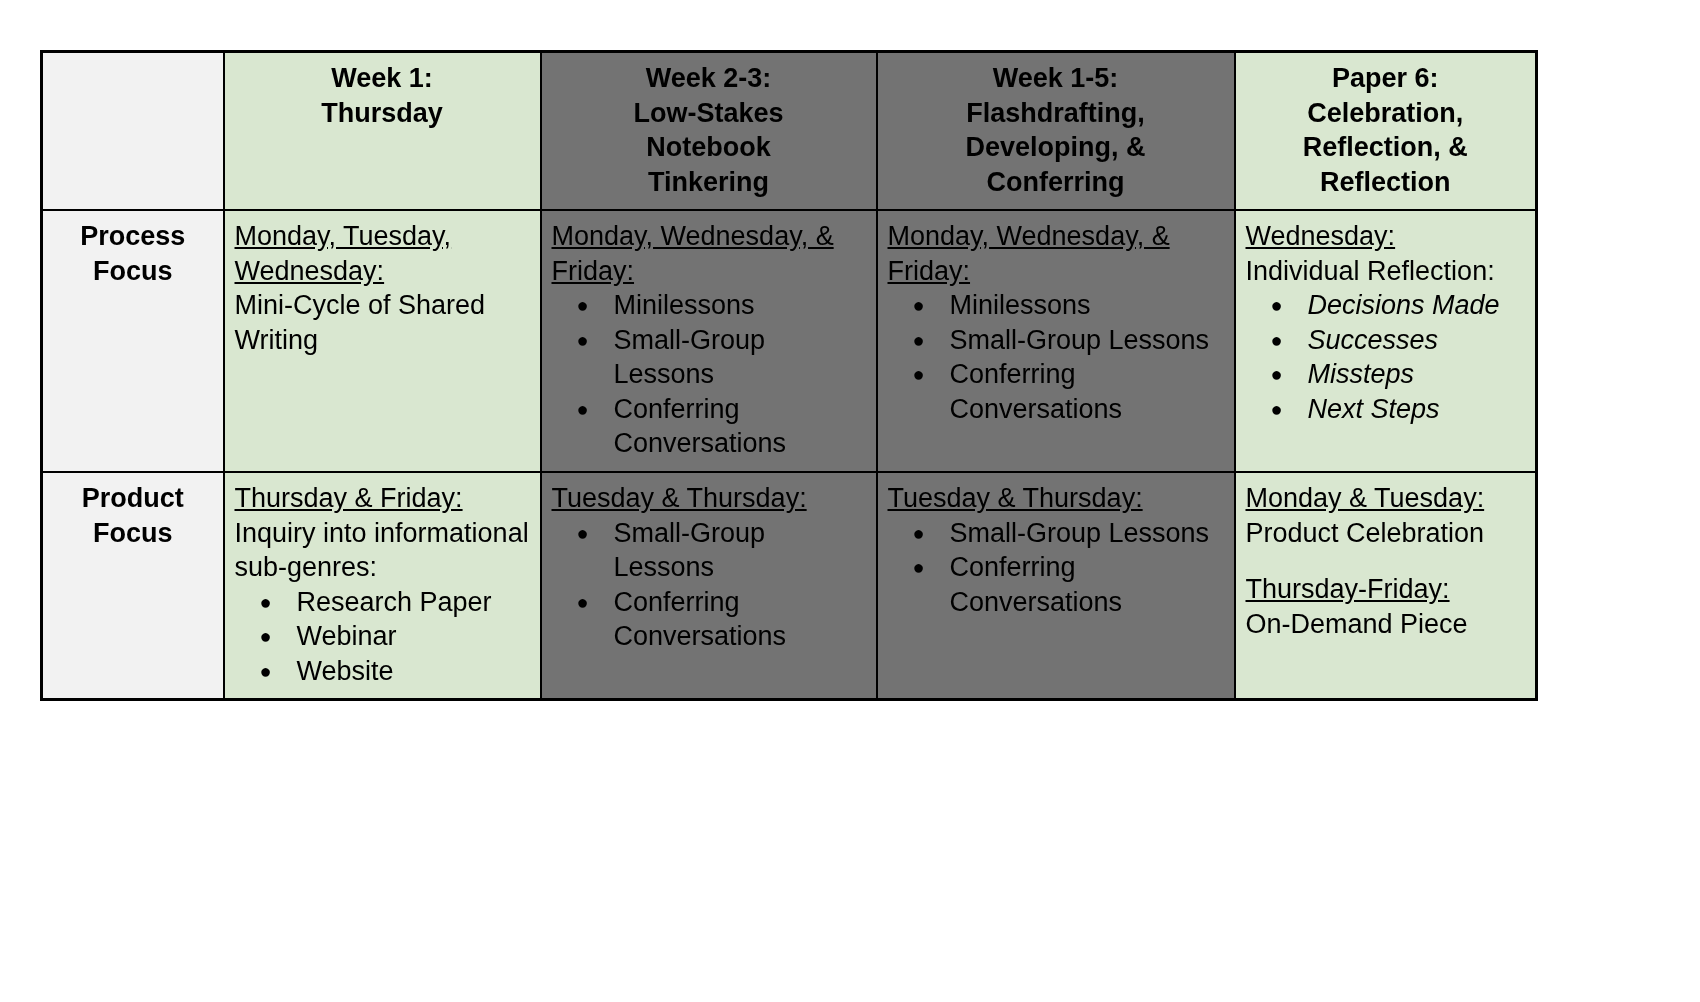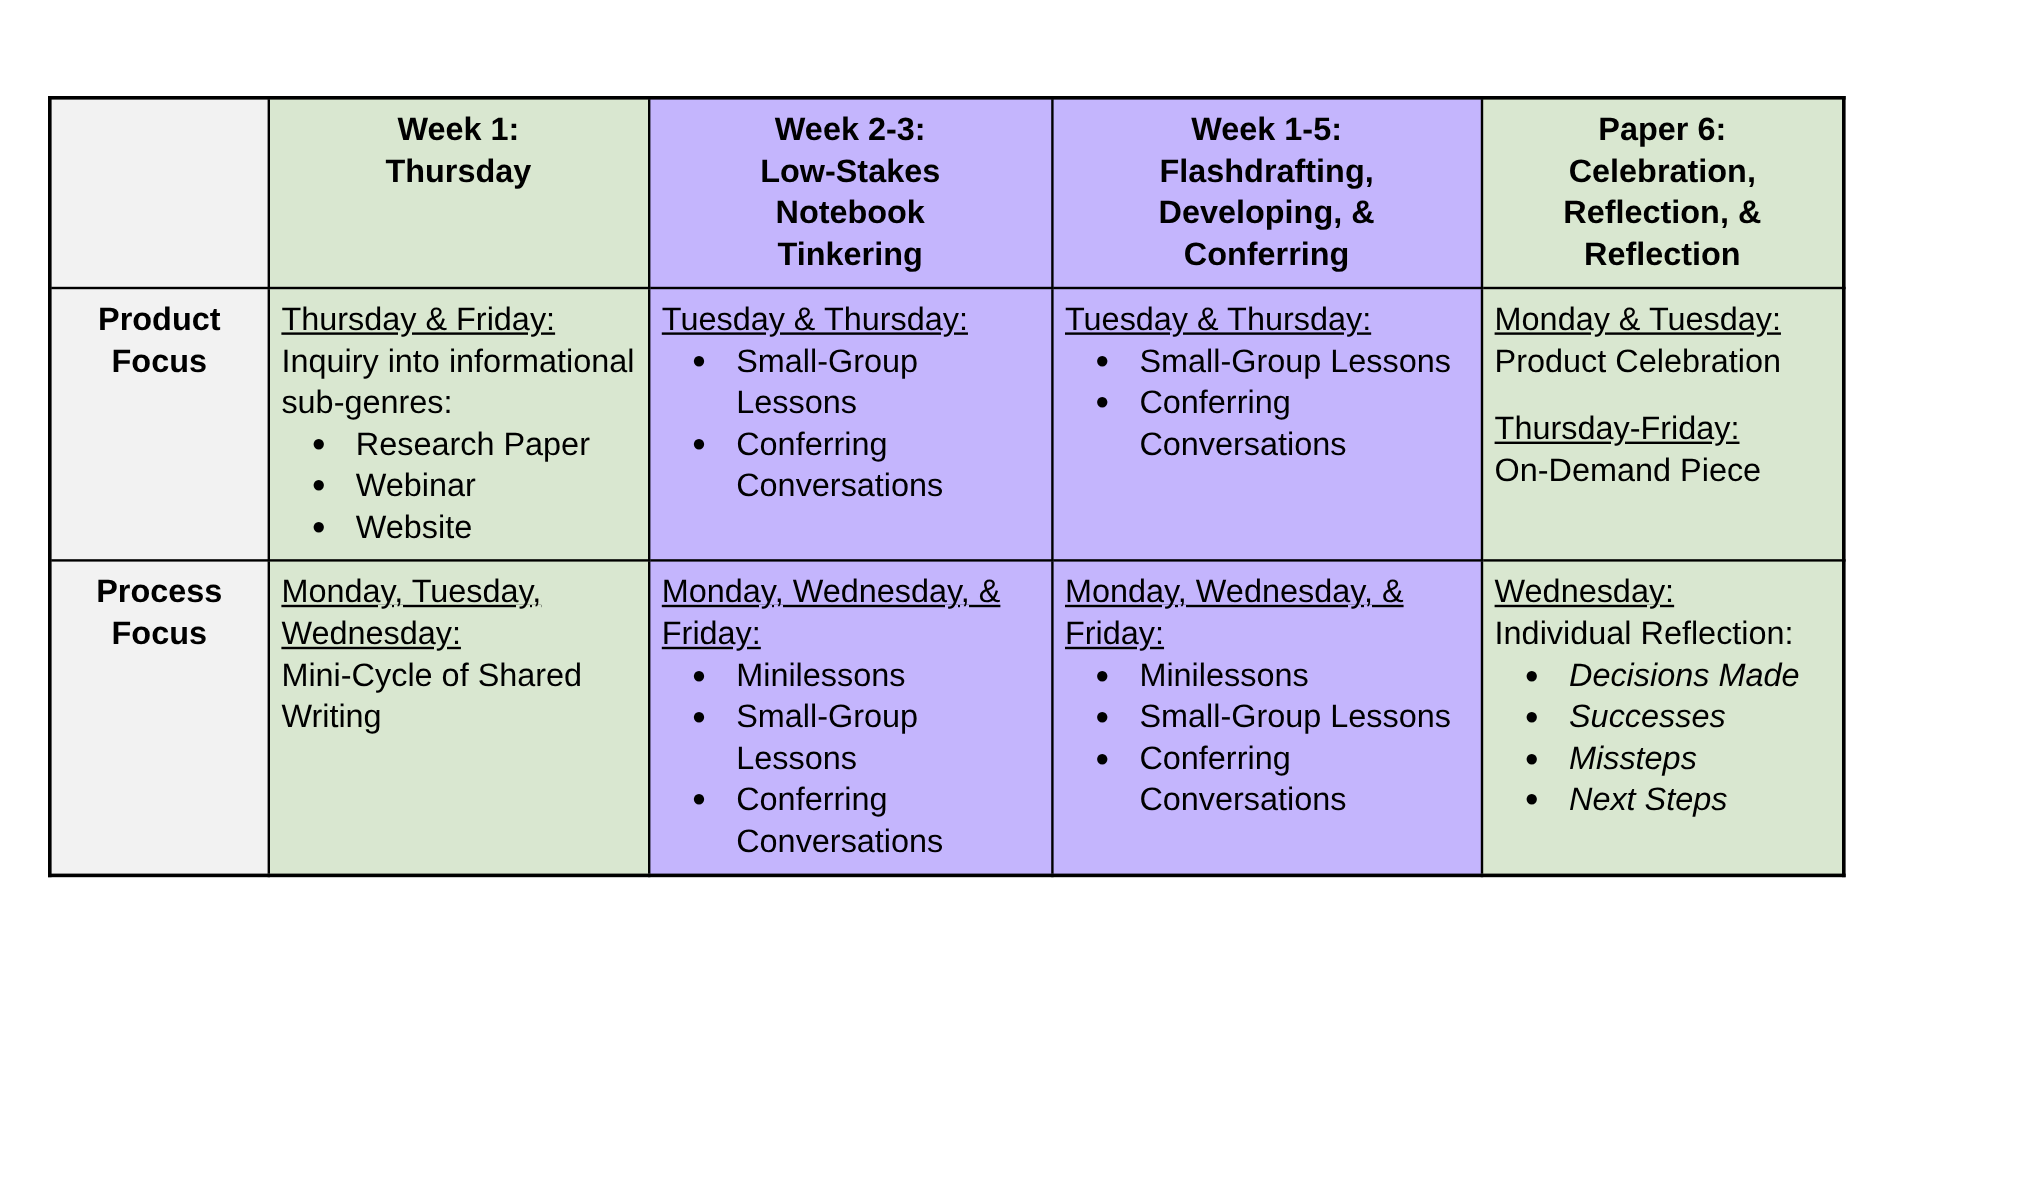--- a/index.html
+++ b/index.html
@@ -11,21 +11,20 @@
     overflow: hidden;
   }
   body {
     font-family: "Liberation Sans", sans-serif;
   }
   #page {
     position: relative;
     width: 1700px;
     height: 714px;
     background: #ffffff;
-    margin-top: 30px;
   }
   table.schedule {
     position: absolute;
     left: 40px;
     top: 50px;
     width: 1495px;
     border-collapse: collapse;
     table-layout: fixed;
     border: 3px solid #000000;
   }
@@ -40,21 +39,21 @@
   
   col.c0 { width: 182px; }
   col.c1 { width: 317px; }
   col.c2 { width: 336px; }
   col.c3 { width: 358px; }
   col.c4 { width: 302px; }
 
   
   .fill-grey  { background: #f2f2f2; }
   .fill-green { background: #d9e7d0; }
-  .fill-purple{ background: #c4b5fd; }
+  .fill-purple{ background: #737373; }
 
   
   .hdr {
     text-align: center;
     font-weight: bold;
     font-size: 30px;
     line-height: 1.33;
     vertical-align: top;
     padding-top: 18px;
   }
@@ -140,20 +139,61 @@
         <td class="fill-green hdr">
           <span class="plain">Paper 6:</span>
           <span class="plain">Celebration,</span>
           <span class="plain">Reflection, &amp;</span>
           <span class="plain">Reflection</span>
         </td>
       </tr>
 
       <tr>
         <td class="fill-grey rowlabel">
+          <span class="plain">Process</span>
+          <span class="plain">Focus</span>
+        </td>
+
+        <td class="fill-green">
+          <span class="daylabel">Monday, Tuesday, Wednesday:</span>
+          <span class="plain">Mini-Cycle of Shared Writing</span>
+        </td>
+
+        <td class="fill-purple">
+          <span class="daylabel">Monday, Wednesday, &amp; Friday:</span>
+          <ul class="bul">
+            <li>Minilessons</li>
+            <li>Small-Group Lessons</li>
+            <li>Conferring Conversations</li>
+          </ul>
+        </td>
+
+        <td class="fill-purple">
+          <span class="daylabel">Monday, Wednesday, &amp; Friday:</span>
+          <ul class="bul">
+            <li>Minilessons</li>
+            <li>Small-Group Lessons</li>
+            <li>Conferring Conversations</li>
+          </ul>
+        </td>
+
+        <td class="fill-green">
+          <span class="daylabel">Wednesday:</span>
+          <span class="plain">Individual Reflection:</span>
+          <ul class="bul">
+            <li class="ital">Decisions Made</li>
+            <li class="ital">Successes</li>
+            <li class="ital">Missteps</li>
+            <li class="ital">Next Steps</li>
+          </ul>
+        </td>
+      </tr>
+
+      <tr>
+        <td class="fill-grey rowlabel">
           <span class="plain">Product</span>
           <span class="plain">Focus</span>
         </td>
 
         <td class="fill-green">
           <span class="daylabel">Thursday &amp; Friday:</span>
           <span class="plain">Inquiry into informational sub-genres:</span>
           <ul class="bul">
             <li>Research Paper</li>
             <li>Webinar</li>
@@ -179,57 +219,16 @@
 
         <td class="fill-green">
           <span class="daylabel">Monday &amp; Tuesday:</span>
           <span class="plain">Product Celebration</span>
           <div class="spacer"></div>
           <span class="daylabel">Thursday-Friday:</span>
           <span class="plain">On-Demand Piece</span>
         </td>
       </tr>
 
-      <tr>
-        <td class="fill-grey rowlabel">
-          <span class="plain">Process</span>
-          <span class="plain">Focus</span>
-        </td>
-
-        <td class="fill-green">
-          <span class="daylabel">Monday, Tuesday, Wednesday:</span>
-          <span class="plain">Mini-Cycle of Shared Writing</span>
-        </td>
-
-        <td class="fill-purple">
-          <span class="daylabel">Monday, Wednesday, &amp; Friday:</span>
-          <ul class="bul">
-            <li>Minilessons</li>
-            <li>Small-Group Lessons</li>
-            <li>Conferring Conversations</li>
-          </ul>
-        </td>
-
-        <td class="fill-purple">
-          <span class="daylabel">Monday, Wednesday, &amp; Friday:</span>
-          <ul class="bul">
-            <li>Minilessons</li>
-            <li>Small-Group Lessons</li>
-            <li>Conferring Conversations</li>
-          </ul>
-        </td>
-
-        <td class="fill-green">
-          <span class="daylabel">Wednesday:</span>
-          <span class="plain">Individual Reflection:</span>
-          <ul class="bul">
-            <li class="ital">Decisions Made</li>
-            <li class="ital">Successes</li>
-            <li class="ital">Missteps</li>
-            <li class="ital">Next Steps</li>
-          </ul>
-        </td>
-      </tr>
-
     </tbody>
   </table>
 
 </div>
 
 </body></html>

